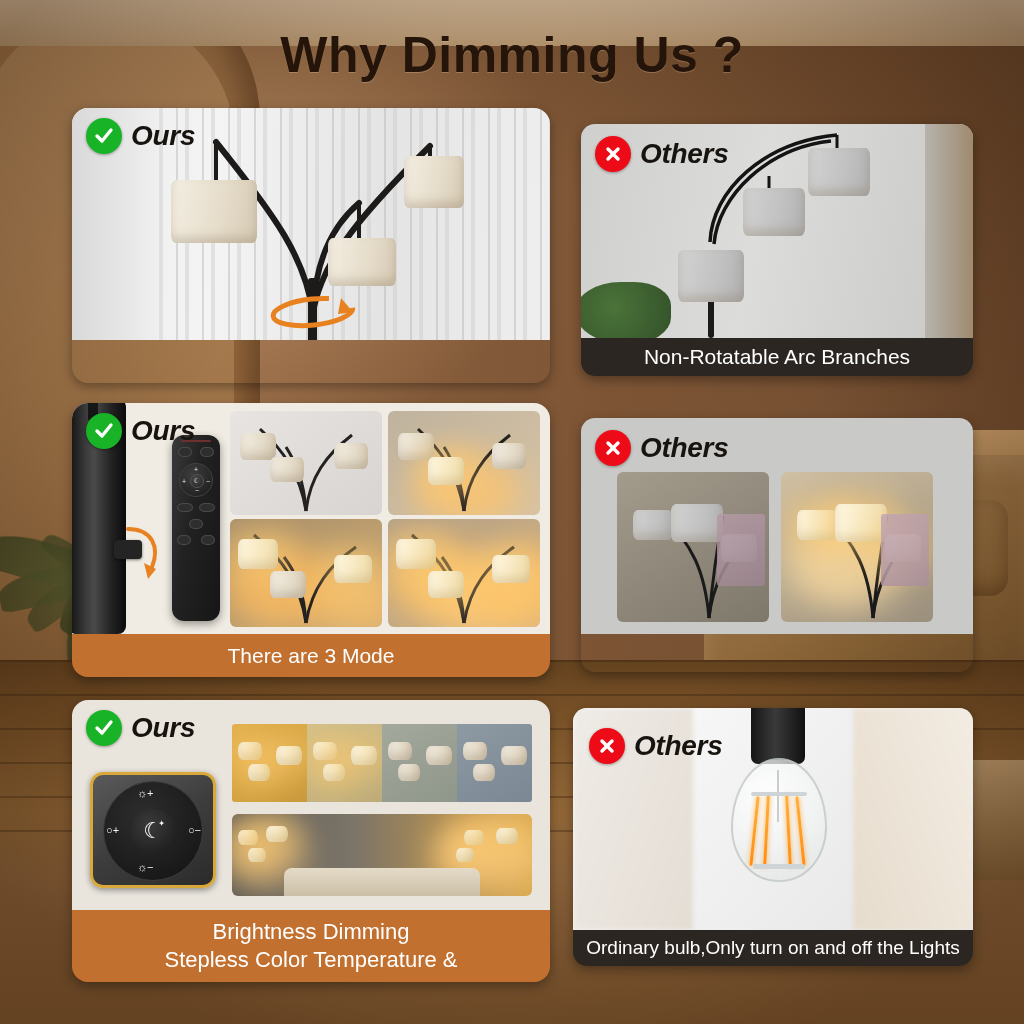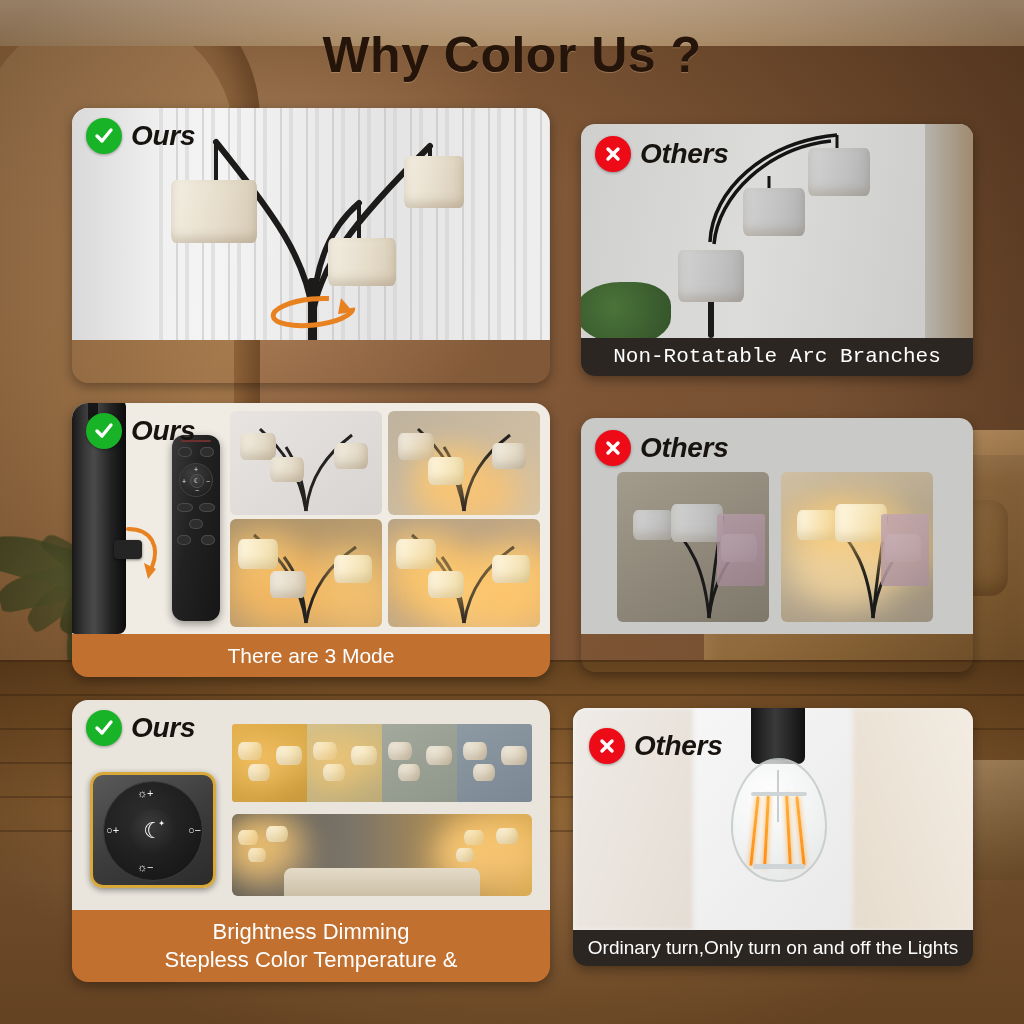--- a/index.html
+++ b/index.html
@@ -248,21 +248,21 @@
   <div class="bg-sofa-back"></div>
   <div class="bg-sofa"></div>
   <div class="bg-cush"></div>
   <div class="bg-floor"></div>
   <div class="bg-floor-lines"></div>
   <div class="bg-table"></div>
   <div class="bg-rug"></div>
   <div class="bg-vig"></div>
 </div>
 
-<div class="title">Why Color Us ?</div>
+<div class="title">Why Dimming Us ?</div>
 
 <div class="board">
 
   <div class="card ours" style="left:72px; top:108px; width:478px; height:275px; box-shadow:0 4px 12px rgba(0,0,0,.35);">
     <div class="photo" style="height:232px; background:linear-gradient(92deg,#ebebeb,#f4f4f4 30%,#e4e4e4 65%,#efefef);">
 
       <div style="position:absolute;inset:0;background:repeating-linear-gradient(90deg,rgba(176,176,176,.42) 0 2px,rgba(0,0,0,0) 2px 9px,rgba(206,206,206,.5) 9px 13px,rgba(0,0,0,0) 13px 26px);"></div>
       <div style="position:absolute;left:0;top:0;width:86px;height:100%;background:linear-gradient(90deg,#d9d9d9,#efefef);"></div>
       <div class="scene">
 
@@ -316,21 +316,21 @@
       <div class="badge" style="left:14px; top:12px;">
         <span class="mark no">
           <svg width="22" height="22" viewBox="0 0 22 22">
             <line x1="6" y1="6" x2="16" y2="16" stroke="#fff" stroke-width="3.4" stroke-linecap="round"></line>
             <line x1="16" y1="6" x2="6" y2="16" stroke="#fff" stroke-width="3.4" stroke-linecap="round"></line>
           </svg>
         </span>
         <span class="btxt">Others</span>
       </div>
     </div>
-    <div class="cap dark" style="height:38px;font-family:Liberation Mono, monospace;">Non-Rotatable Arc Branches</div>
+    <div class="cap dark" style="height:38px;">Non-Rotatable Arc Branches</div>
   </div>
 
   <div class="card ours" style="left:72px; top:403px; width:478px; height:274px; box-shadow:0 4px 12px rgba(0,0,0,.35);">
     <div class="photo" style="height:231px; background:#f0ece4;">
 
       <div class="lamp-pole-big" style="left:-4px; top:-4px; width:58px; height:235px;"></div>
       <div style="position:absolute;left:16px;top:-6px;width:10px;height:24px;background:#161616;border-radius:3px;"></div>
       <div class="knob" style="left:42px; top:137px; width:28px; height:19px;"></div>
       <svg class="arrow-orange" width="52" height="62" style="left:48px; top:120px;">
         <path d="M8,6 C32,6 40,24 32,44" stroke="#e8811f" stroke-width="4" fill="none" stroke-linecap="round"></path>
@@ -537,16 +537,16 @@
       <div class="badge" style="left:16px; top:20px;">
         <span class="mark no">
           <svg width="22" height="22" viewBox="0 0 22 22">
             <line x1="6" y1="6" x2="16" y2="16" stroke="#fff" stroke-width="3.4" stroke-linecap="round"></line>
             <line x1="16" y1="6" x2="6" y2="16" stroke="#fff" stroke-width="3.4" stroke-linecap="round"></line>
           </svg>
         </span>
         <span class="btxt">Others</span>
       </div>
     </div>
-    <div class="cap dark" style="height:36px; font-size:19px;">Ordinary turn,Only turn on and off the Lights</div>
+    <div class="cap dark" style="height:36px; font-size:19px;">Ordinary bulb,Only turn on and off the Lights</div>
   </div>
 
 </div>
 
 </body></html>

